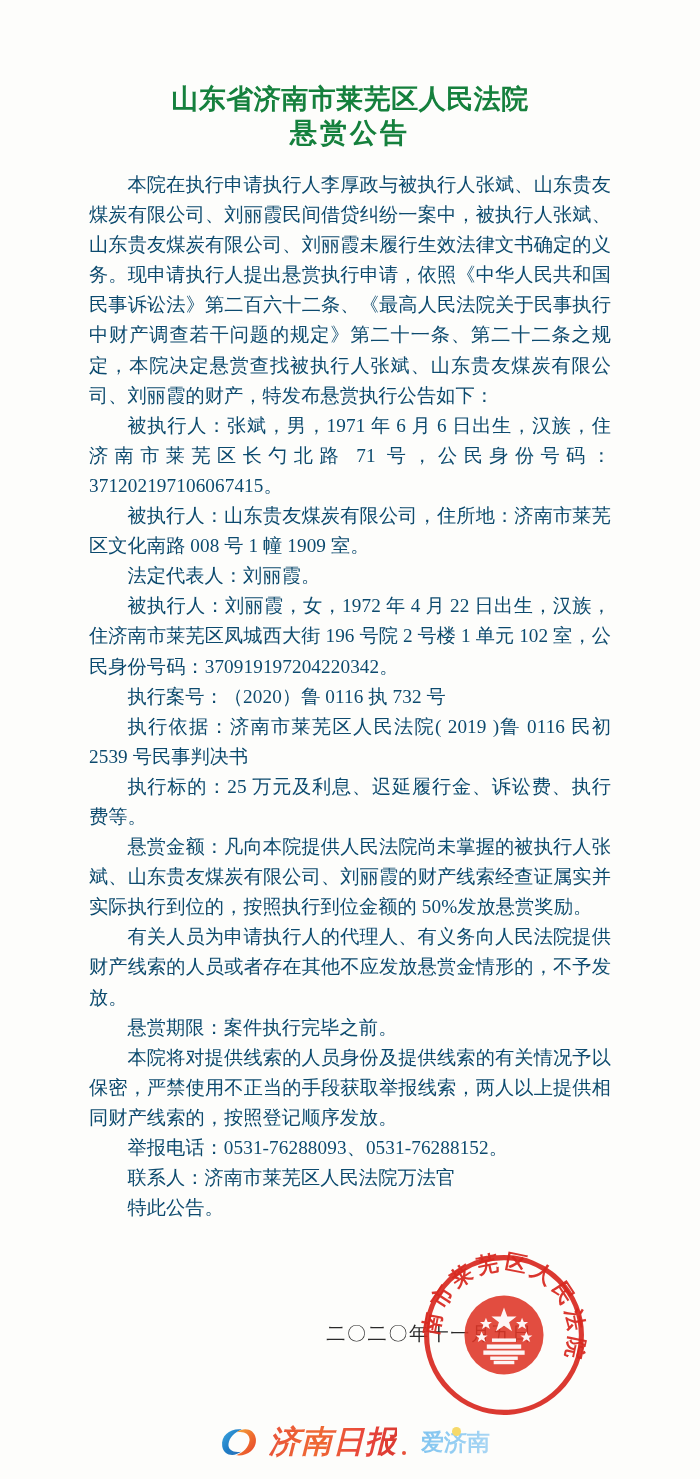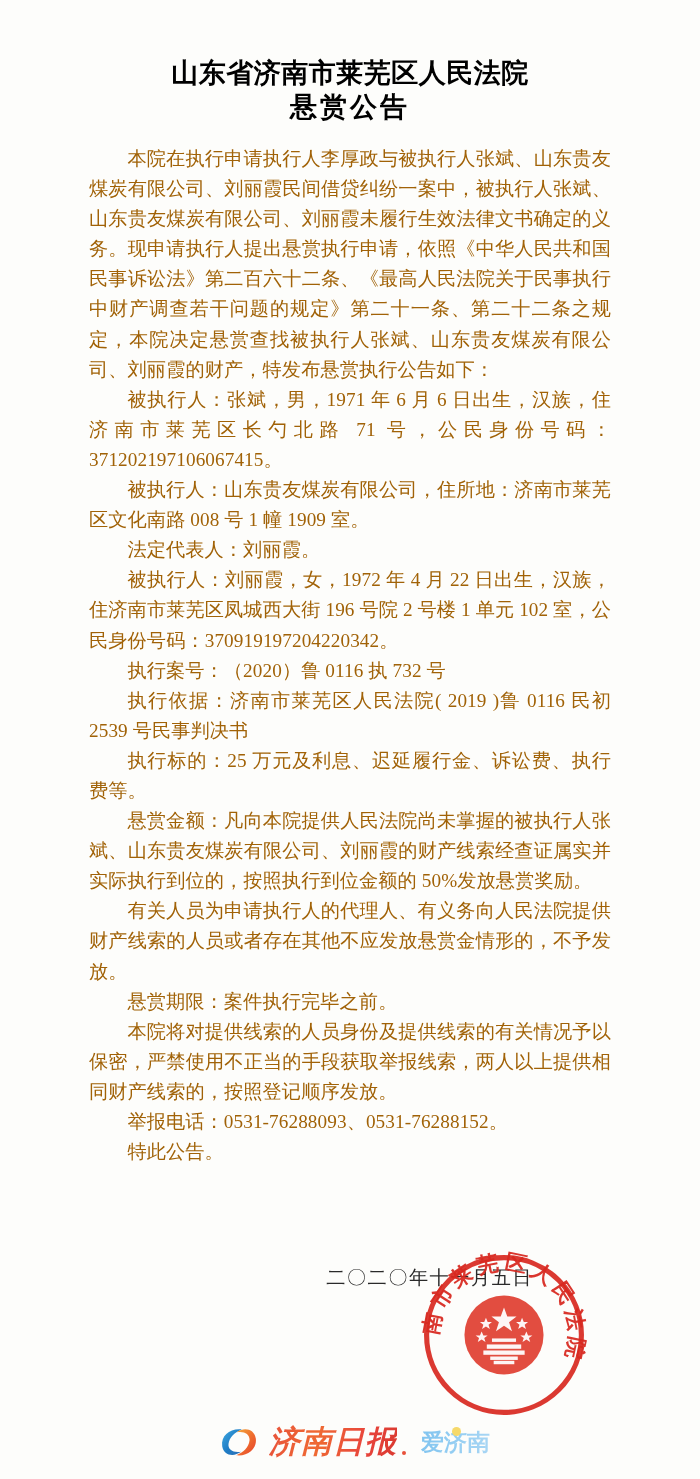--- a/index.html
+++ b/index.html
@@ -24,43 +24,43 @@
     background: #fdfdfb;
   }
 
   
   .doc-title {
     text-align: center;
     font-weight: bold;
     font-size: 27px;
     line-height: 34px;
     letter-spacing: 0.5px;
-    padding-top: 56px;
-    color: #000000;
+    padding-top: 82px;
+    color: #15803d;
   }
   .doc-title .line2 {
     display: block;
     letter-spacing: 3px;
   }
 
   
   .body-wrap {
     margin: 0 auto;
     width: 522px;
     padding-top: 20px;
   }
   p.para {
     margin: 0;
     font-size: 19.2px;
     line-height: 30.1px;
     text-align: justify;
     text-justify: inter-ideograph;
     text-indent: 2em;
     letter-spacing: 0.1px;
-    color: #a16207;
+    color: #0c4a6e;
   }
 
   
   .sign-block {
     position: relative;
     height: 190px;
     margin-top: 18px;
   }
   .date-line {
     position: absolute;
@@ -162,20 +162,21 @@
     <p class="para">法定代表人：刘丽霞。</p>
     <p class="para">被执行人：刘丽霞，女，1972 年 4 月 22 日出生，汉族，住济南市莱芜区凤城西大街 196 号院 2 号楼 1 单元 102 室，公民身份号码：370919197204220342。</p>
     <p class="para">执行案号：（2020）鲁 0116 执 732 号</p>
     <p class="para">执行依据：济南市莱芜区人民法院( 2019 )鲁 0116 民初 2539 号民事判决书</p>
     <p class="para">执行标的：25 万元及利息、迟延履行金、诉讼费、执行费等。</p>
     <p class="para">悬赏金额：凡向本院提供人民法院尚未掌握的被执行人张斌、山东贵友煤炭有限公司、刘丽霞的财产线索经查证属实并实际执行到位的，按照执行到位金额的 50%发放悬赏奖励。</p>
     <p class="para">有关人员为申请执行人的代理人、有义务向人民法院提供财产线索的人员或者存在其他不应发放悬赏金情形的，不予发放。</p>
     <p class="para">悬赏期限：案件执行完毕之前。</p>
     <p class="para">本院将对提供线索的人员身份及提供线索的有关情况予以保密，严禁使用不正当的手段获取举报线索，两人以上提供相同财产线索的，按照登记顺序发放。</p>
     <p class="para">举报电话：0531-76288093、0531-76288152。</p>
+    <p class="para">联系人：济南市莱芜区人民法院万法官</p>
     <p class="para">特此公告。</p>
 
     <div class="sign-block">
       <div class="date-line">二〇二〇年十一月五日</div>
     </div>
   </div>
 
   <svg class="seal" viewBox="0 0 200 200" xmlns="http://www.w3.org/2000/svg">
     <defs>
       <path id="sealArc" d="M 100,100 m -76,0 a 76,76 0 1,1 152,0 a 76,76 0 1,1 -152,0"></path>

